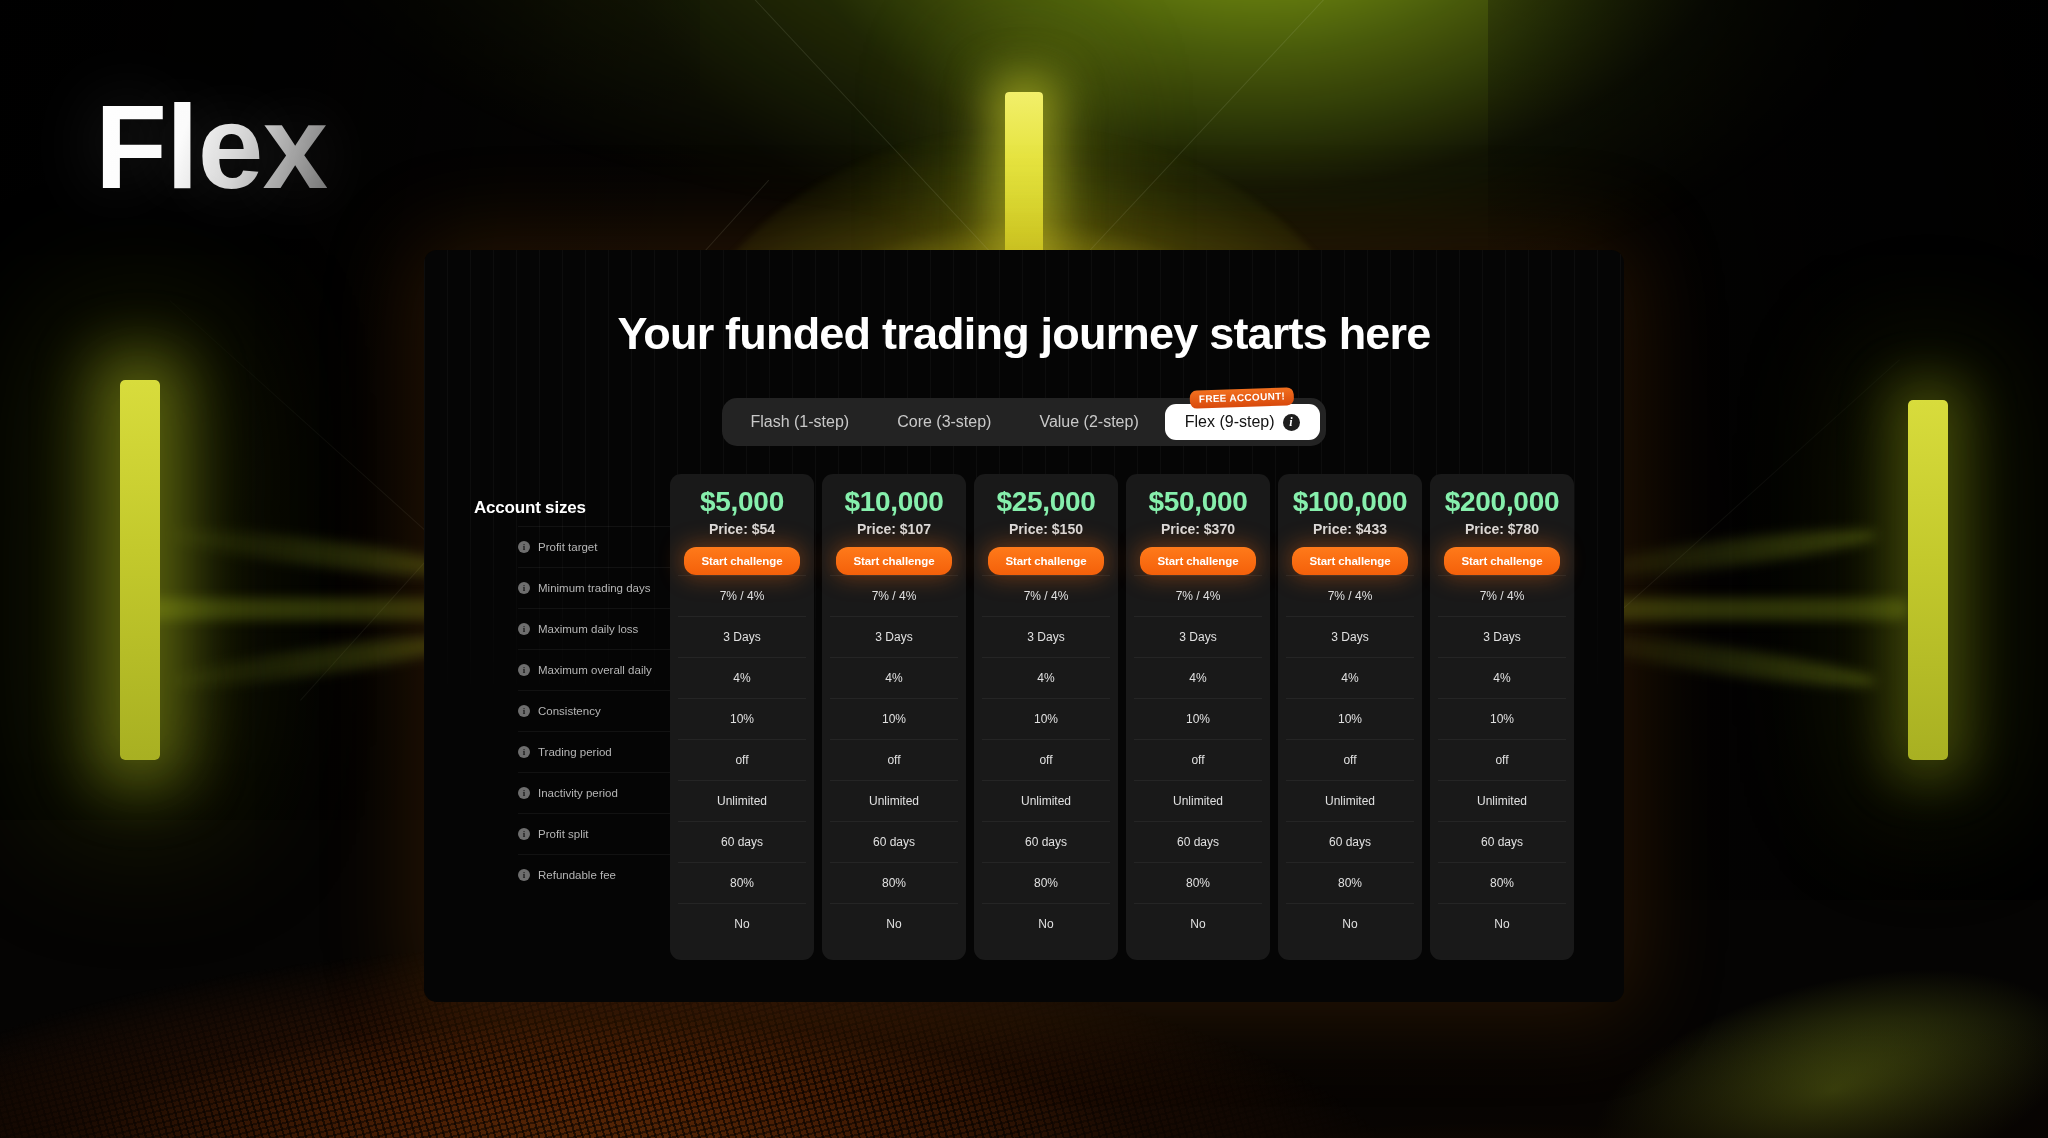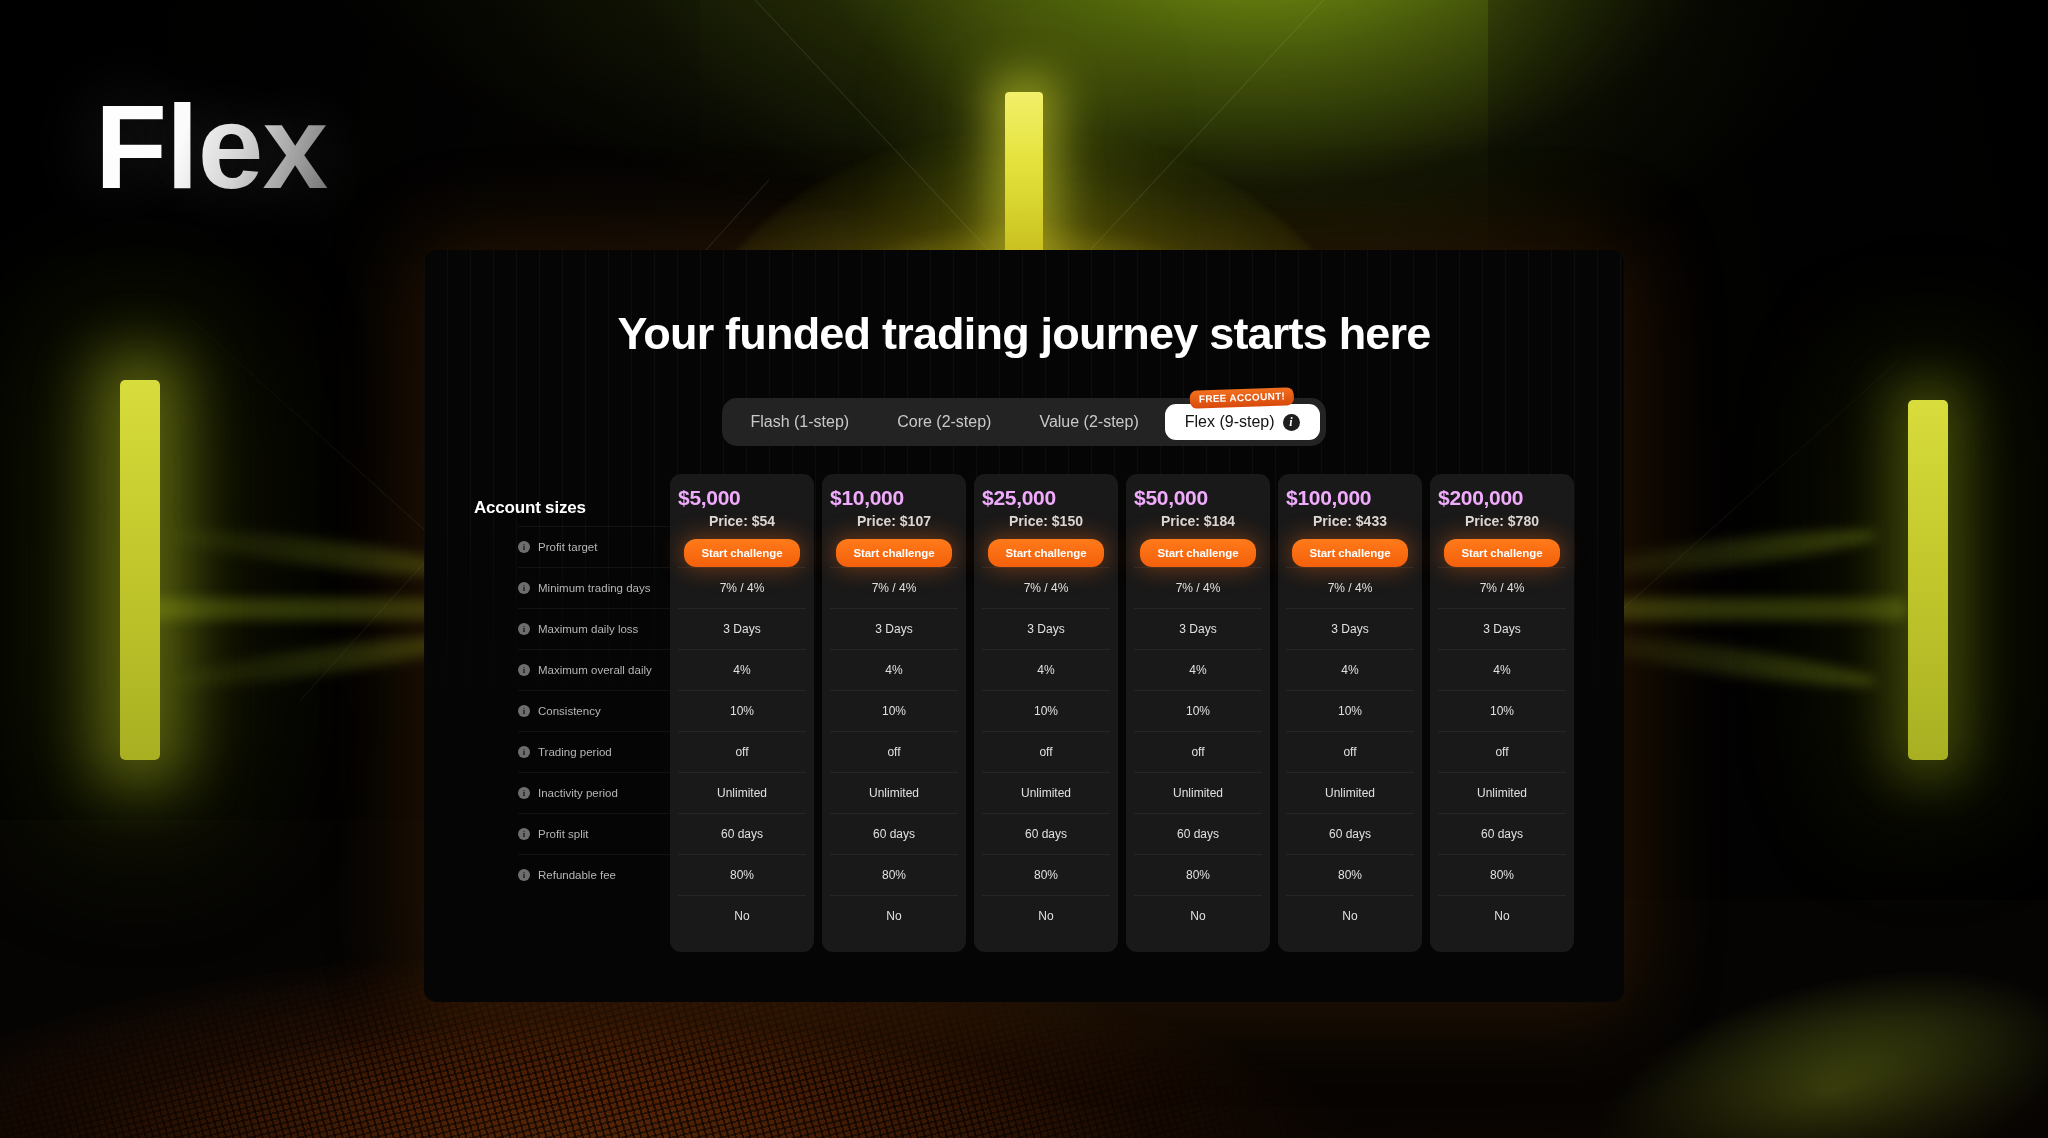--- a/index.html
+++ b/index.html
@@ -182,21 +182,21 @@
     width:12px; height:12px; border-radius:50%; background:#6e6e6e;
     color:#1a1a1a; font-size:9px; font-weight:700; line-height:12px;
     text-align:center; flex:none; font-family:"Liberation Serif", serif;
   }
 
   #cols { display:flex; gap:8px; flex:1; }
   .col {
     flex:1; background:#191919; border-radius:11px; padding:12px 8px 16px;
     display:flex; flex-direction:column;
   }
-  .col-size { text-align:left; color:#f0abfc; font-size:21px; font-weight:700; letter-spacing:-0.3px; }
+  .col-size { text-align:center; color:#86efac; font-size:28px; font-weight:700; letter-spacing:-0.3px; }
   .col-price { text-align:center; color:#dadada; font-size:14px; font-weight:700; margin-top:3px; }
   .col-cta {
     margin:10px 6px 0; padding:8px 0; border-radius:12px; border:none;
     background:linear-gradient(180deg,#ff7a1a,#f4600a);
     color:#fff; font-size:11.5px; font-weight:600; cursor:pointer;
     font-family:inherit; letter-spacing:-0.1px;
     box-shadow:0 0 22px 3px rgba(255,110,20,0.34);
   }
   .cell {
     height:41px; display:flex; align-items:center; justify-content:center;
@@ -250,21 +250,21 @@
 </div>
 
 <div id="panel-frame">
   <div id="panel">
 
     <h1 id="panel-title">Your funded trading journey starts here</h1>
 
     <div id="tabbar-wrap">
       <div id="tabbar">
           <button class="tab"><span>Flash (1-step)</span></button>
-          <button class="tab"><span>Core (2-step)</span></button>
+          <button class="tab"><span>Core (3-step)</span></button>
           <button class="tab"><span>Value (2-step)</span></button>
           <button class="tab active">
             <span class="tab-badge">FREE ACCOUNT!</span>
             <span>Flex (9-step)</span>
             <span class="info-dot">i</span>
           </button>
         </div>
     </div>
 
     <div id="table">
@@ -345,21 +345,21 @@
             <div class="cell">4%</div>
             <div class="cell">10%</div>
             <div class="cell">off</div>
             <div class="cell">Unlimited</div>
             <div class="cell">60 days</div>
             <div class="cell">80%</div>
             <div class="cell">No</div>
           </div>
           <div class="col">
             <div class="col-size">$50,000</div>
-            <div class="col-price">Price: $184</div>
+            <div class="col-price">Price: $370</div>
             <button class="col-cta">Start challenge</button>
             <div class="cell">7% / 4%</div>
             <div class="cell">3 Days</div>
             <div class="cell">4%</div>
             <div class="cell">10%</div>
             <div class="cell">off</div>
             <div class="cell">Unlimited</div>
             <div class="cell">60 days</div>
             <div class="cell">80%</div>
             <div class="cell">No</div>

